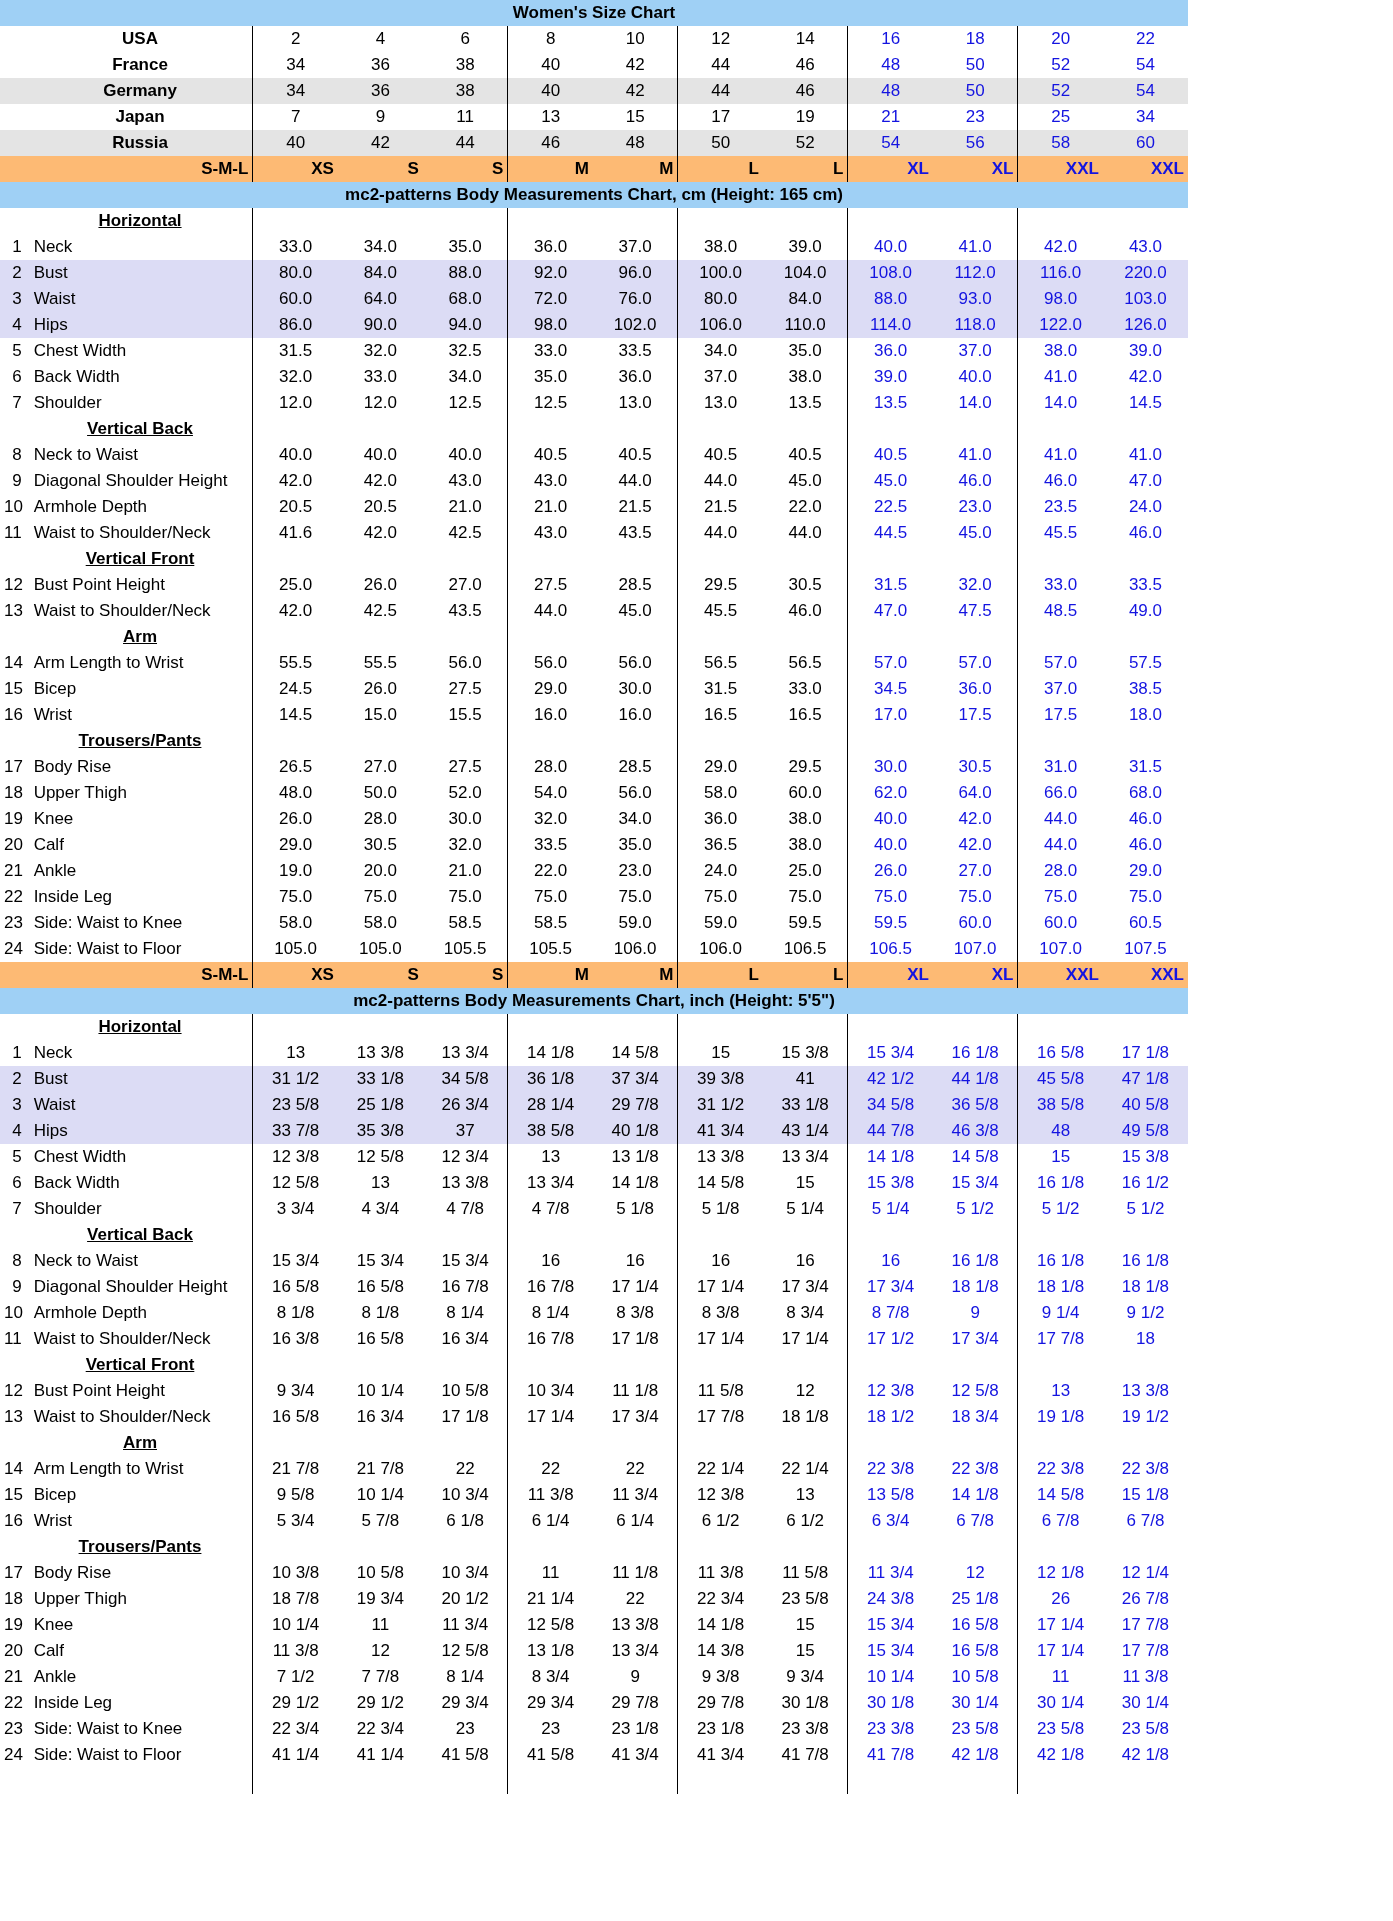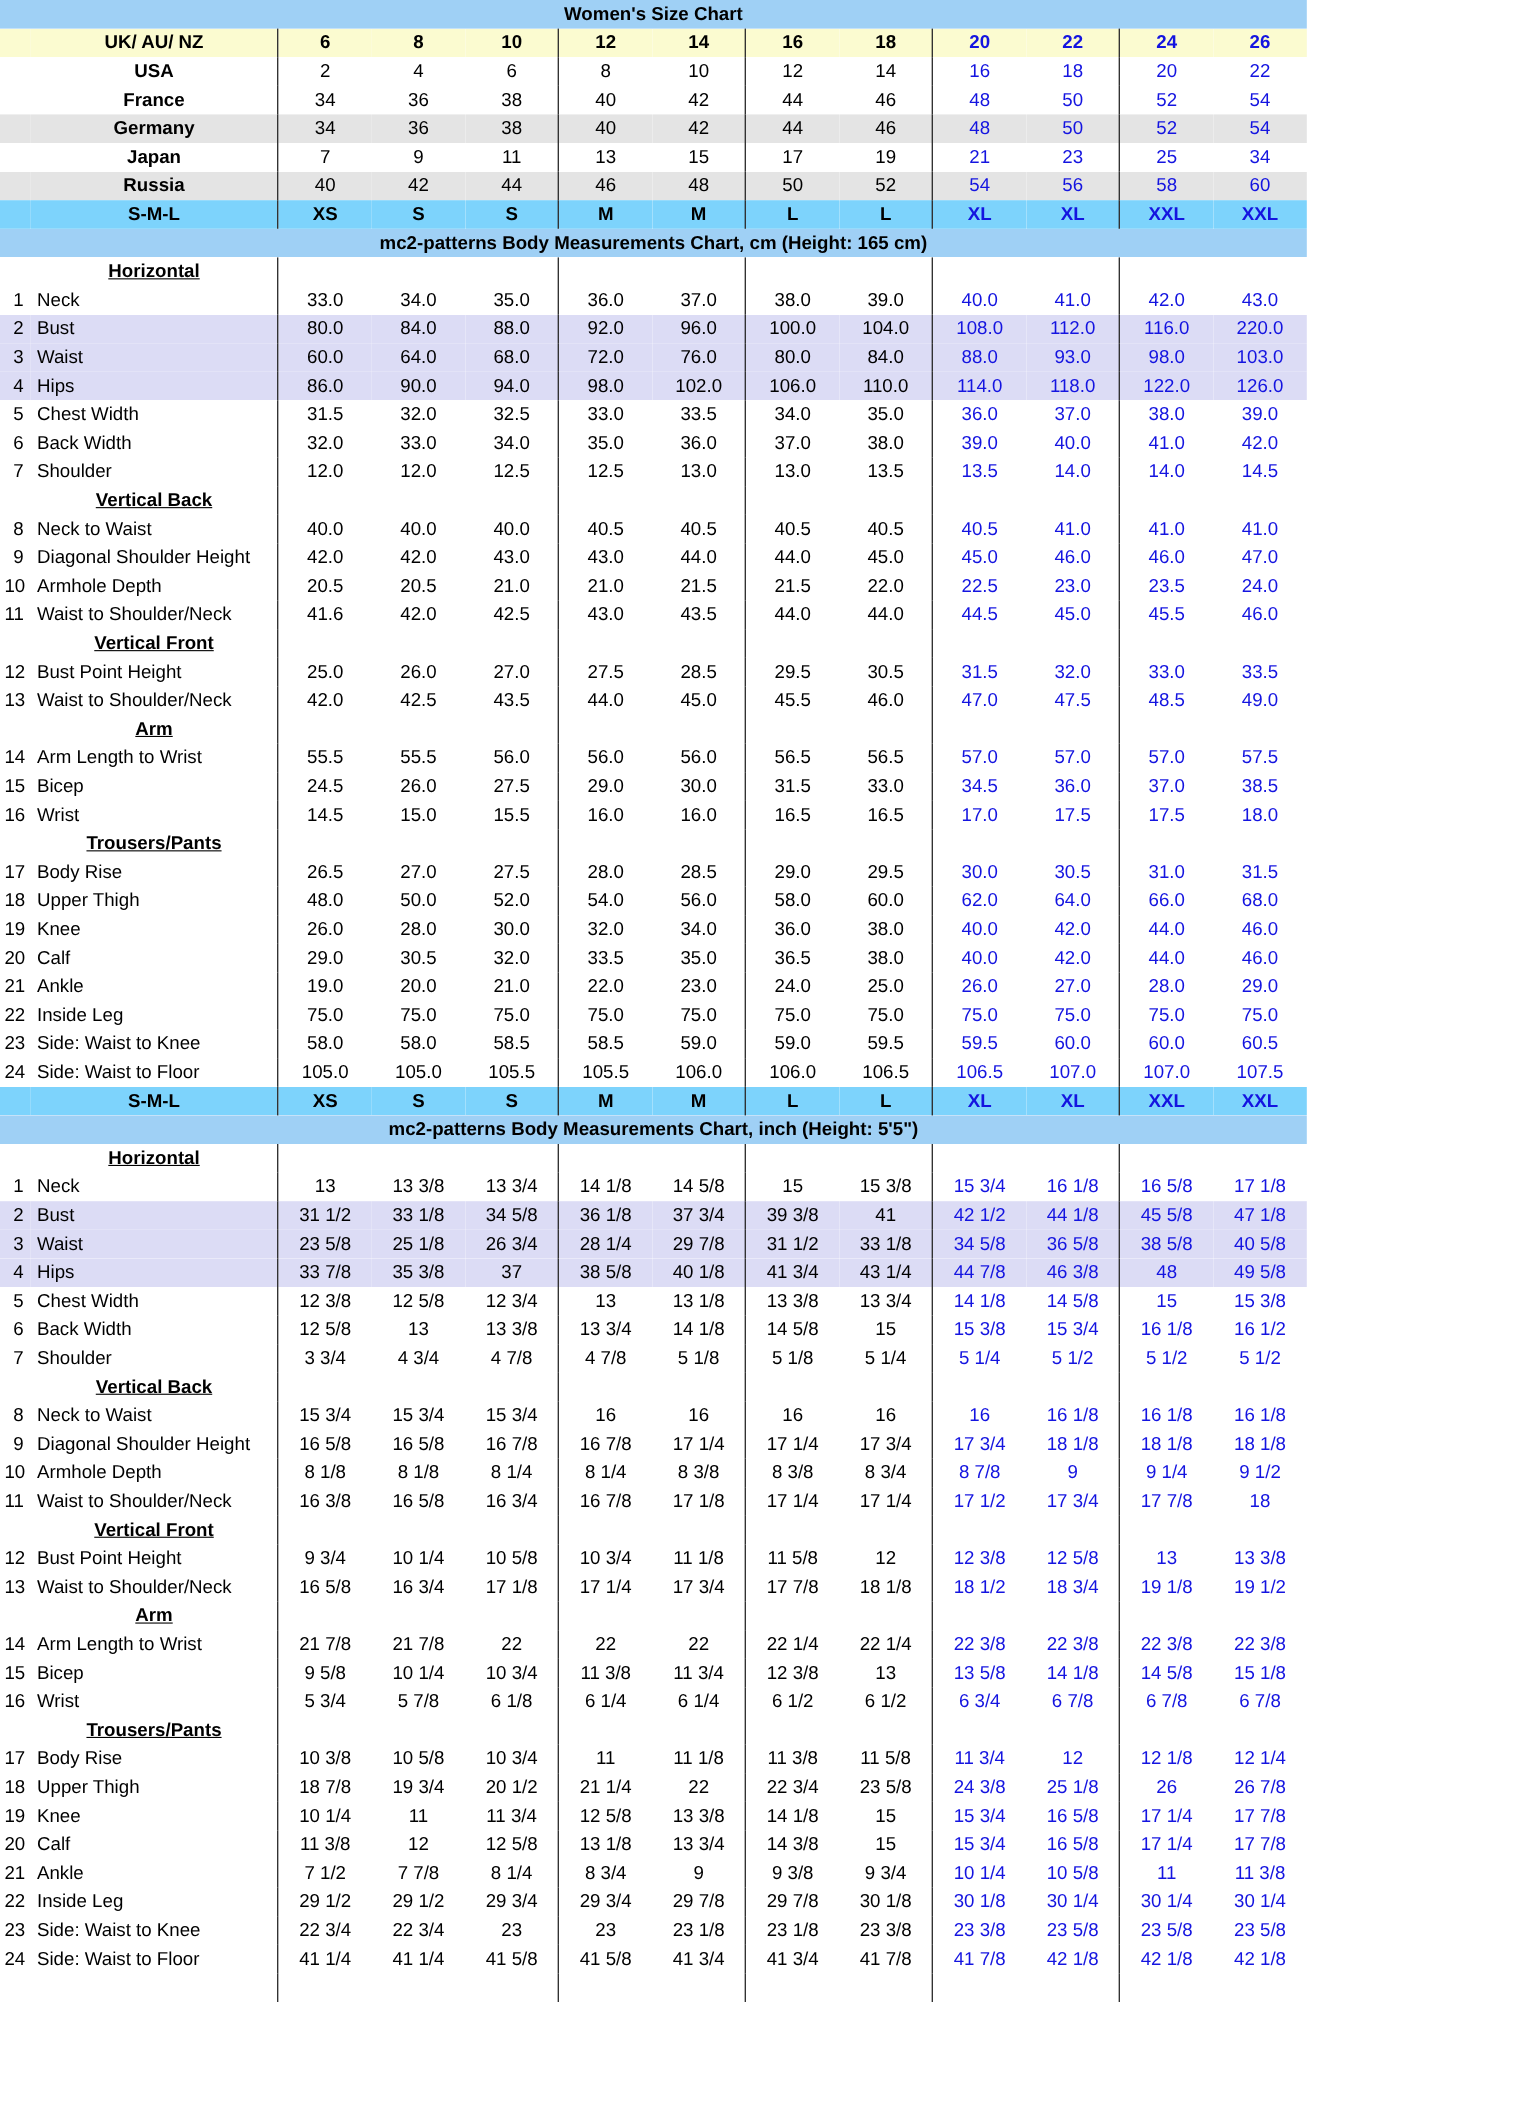--- a/index.html
+++ b/index.html
@@ -47,21 +47,21 @@
   }
   .hdr-row td {
     background: #fbfbd0;
     font-weight: bold;
     text-align: center;
   }
   .hdr-row td.lbl { text-align: center; }
   .row-alt td { background: #e4e4e4; }
   .row-white td { background: #ffffff; }
   .row-lav td { background: #dcdcf5; }
-  .sml-row td { background: #7dd3fc; font-weight: bold; text-align: center; }
+  .sml-row td { background: #fdba74; font-weight: bold; text-align: right; }
   .lbl { text-align: center; font-weight: bold; }
   .rlbl { text-align: left; padding-left: 6px !important; }
   .num { text-align: right; padding-right: 6px !important; }
   .val { text-align: center; }
   .blue { color: #1414e0; }
   .bold { font-weight: bold; }
   .grp { text-decoration: underline; font-weight: bold; text-align: center; }
 
   
   .vl { border-left: 1px solid #000; }
@@ -83,35 +83,20 @@
       <col class="c-v">
     <col class="c-v">
       <col class="c-v">
     <col class="c-v">
       <col class="c-v">
   </colgroup>
   <tbody id="chart-body">
       <tr class="title-row">
         <td colspan="13">Women's Size Chart</td>
       </tr>
-      <tr class="hdr-row">
-        <td></td>
-        <td class="lbl">UK/ AU/ NZ</td>
-        <td class="val vl">6</td>
-        <td class="val">8</td>
-        <td class="val">10</td>
-        <td class="val vl">12</td>
-        <td class="val">14</td>
-        <td class="val vl">16</td>
-        <td class="val">18</td>
-        <td class="val blue vl">20</td>
-        <td class="val blue">22</td>
-        <td class="val blue vl">24</td>
-        <td class="val blue">26</td>
-      </tr>
       <tr class="row-white">
         <td></td>
         <td class="lbl">USA</td>
         <td class="val vl">2</td>
         <td class="val">4</td>
         <td class="val">6</td>
         <td class="val vl">8</td>
         <td class="val">10</td>
         <td class="val vl">12</td>
         <td class="val">14</td>

